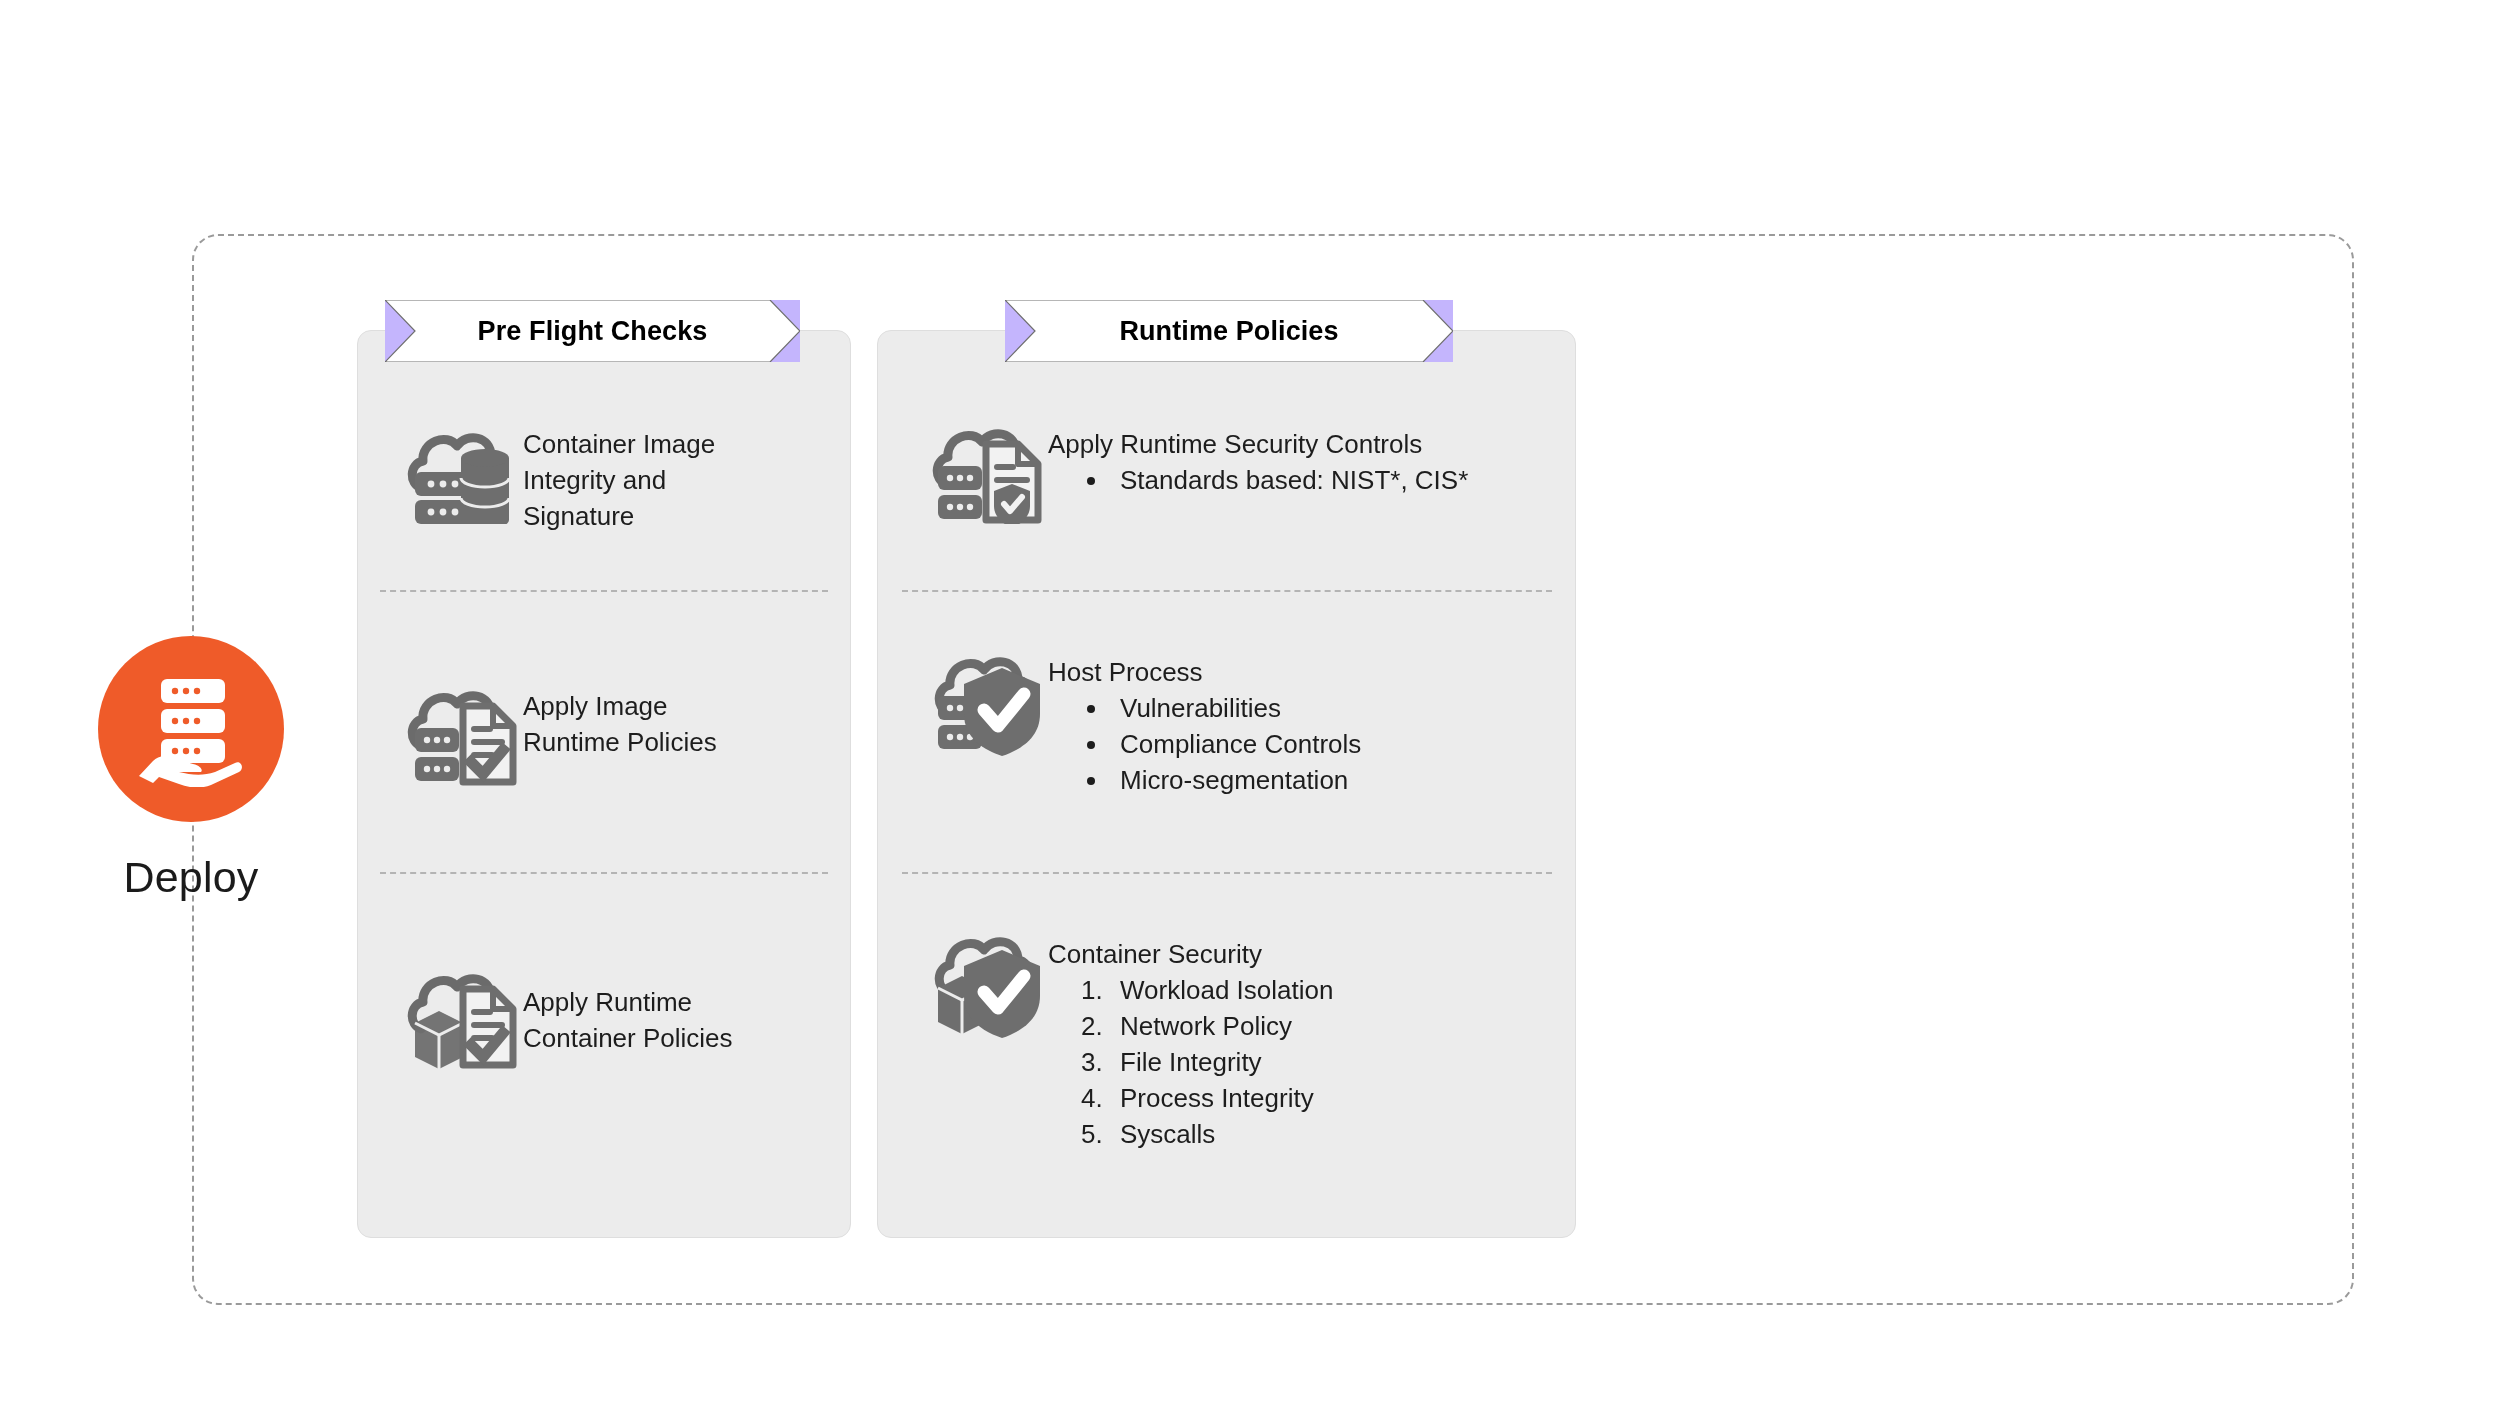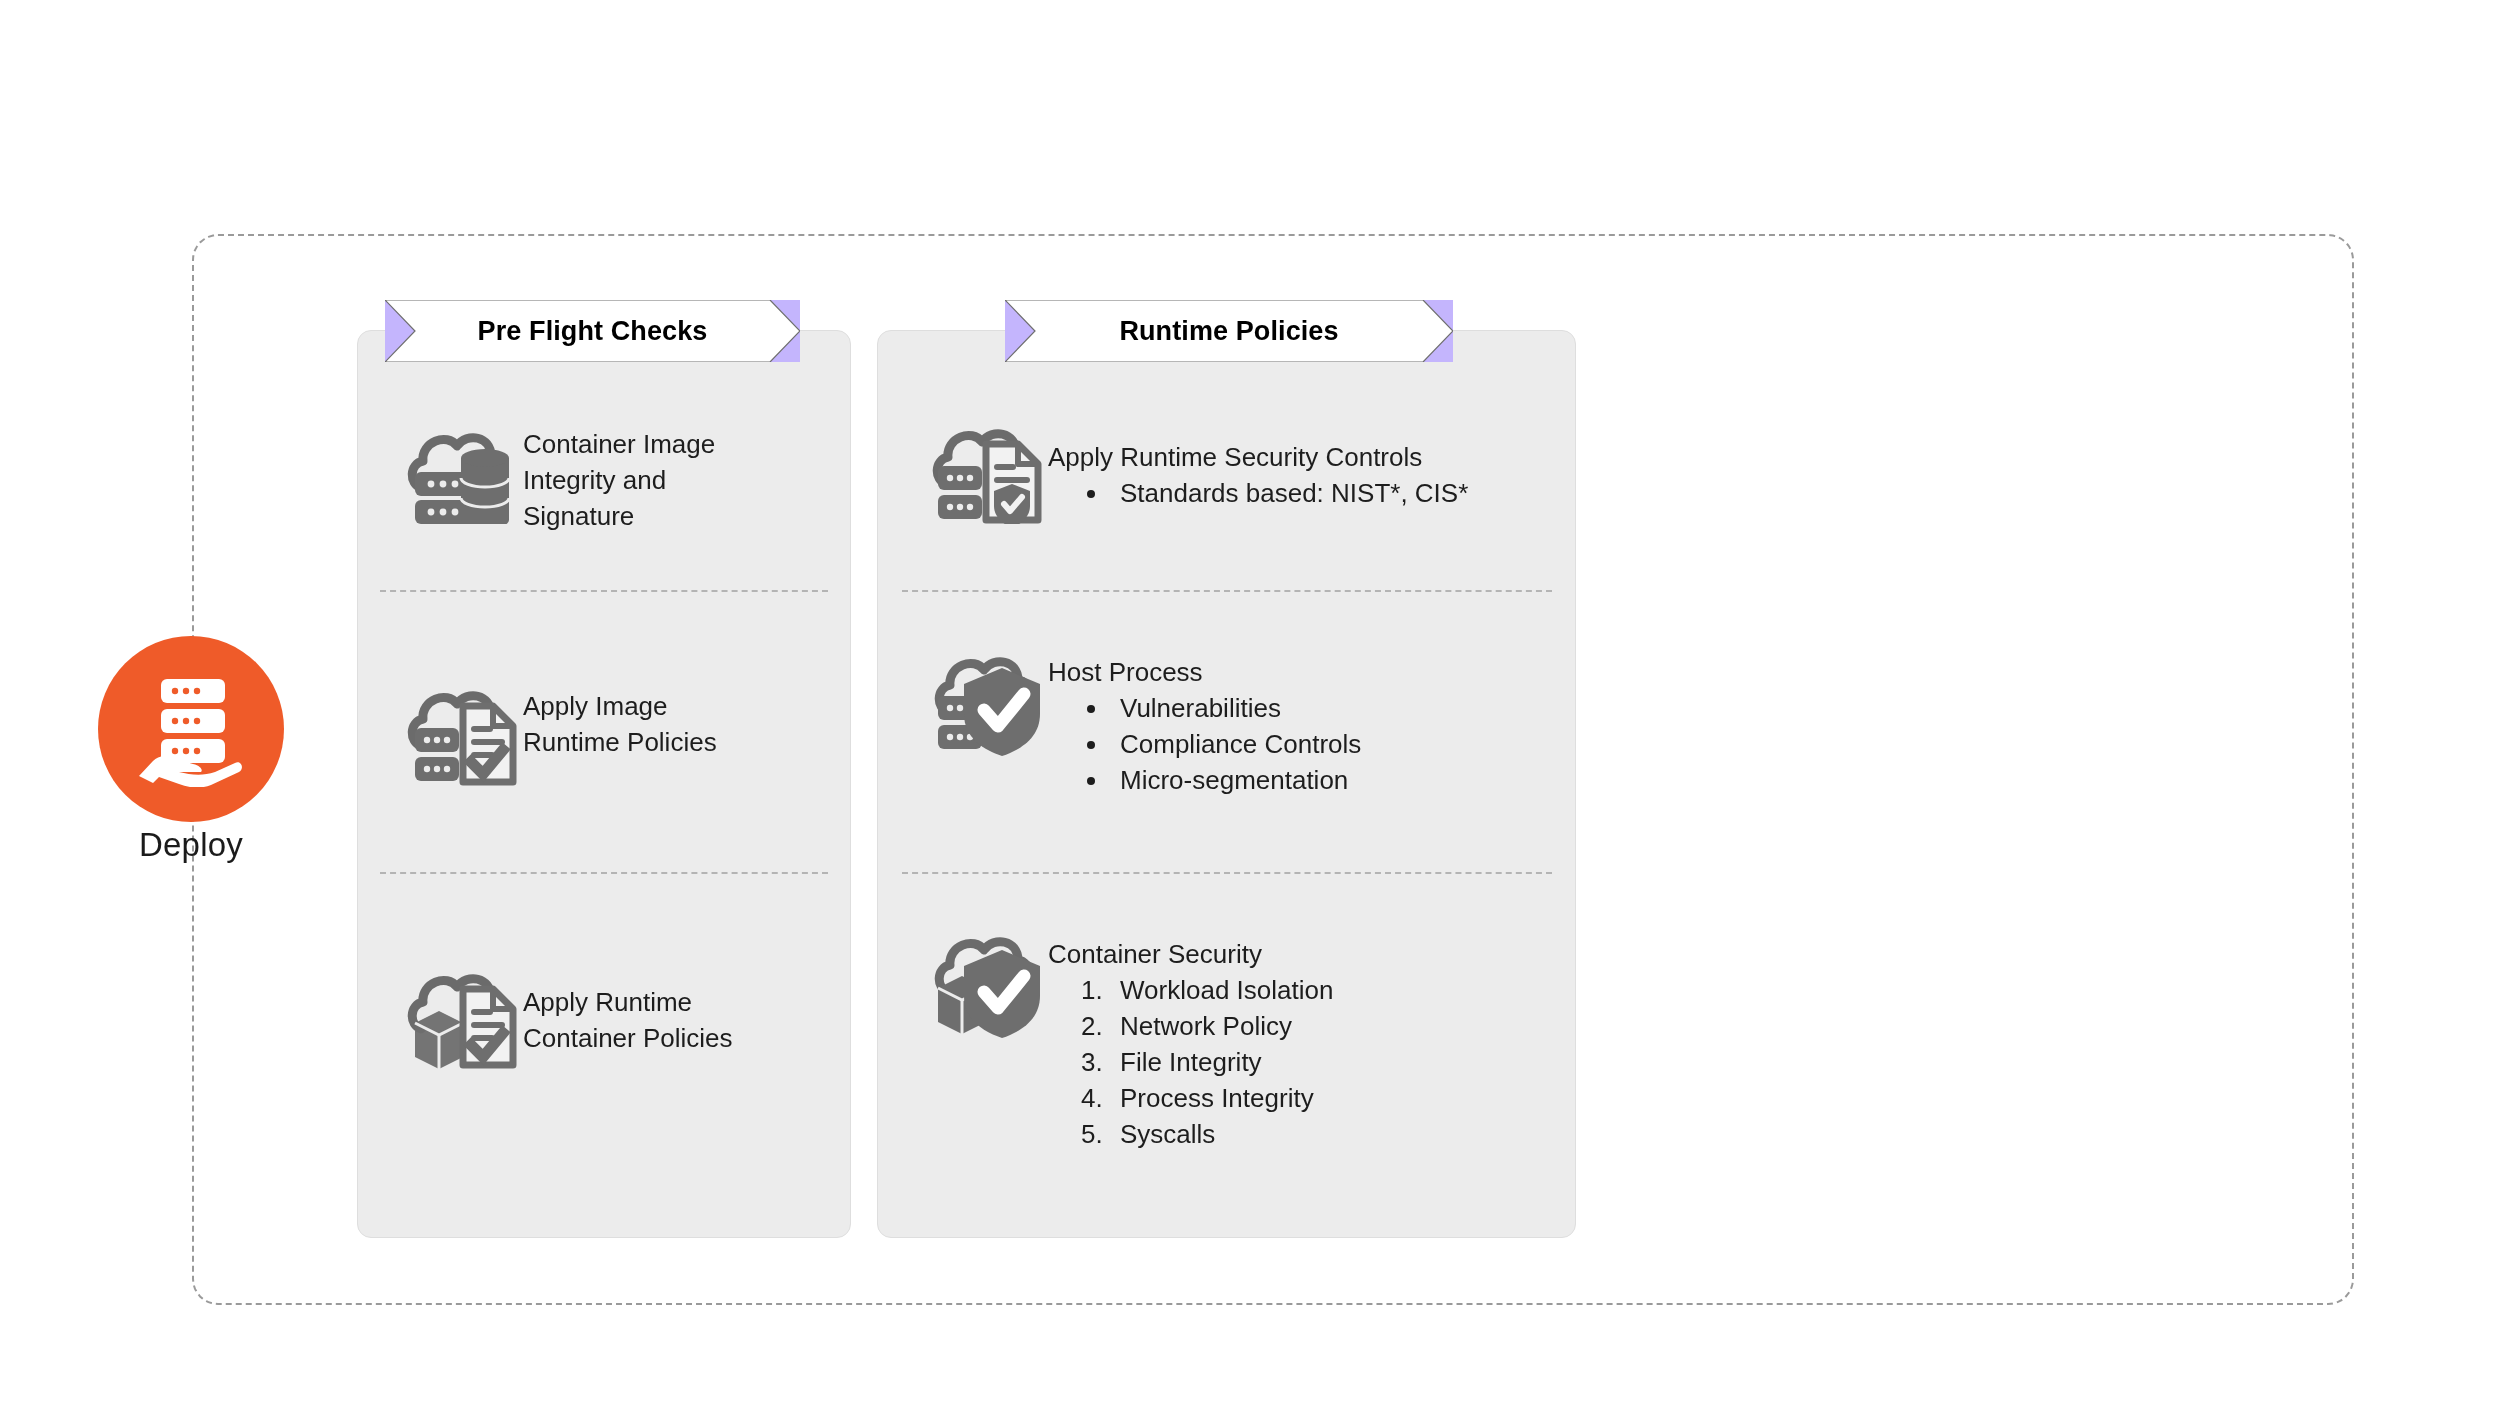--- a/index.html
+++ b/index.html
@@ -42,22 +42,22 @@
     background: #ef5b29;
     position: relative;
   }
   .deploy-circle svg {
     position: absolute;
     left: 50%;
     top: 50%;
     transform: translate(-50%, -50%);
   }
   .deploy-label {
-    margin-top: 6px;
-    font-size: 33px;
+    margin-top: 34px;
+    font-size: 43px;
     color: #1b1b1b;
     letter-spacing: .2px;
     line-height: 1;
   }
 
   
   .column {
     position: absolute;
     background: #ececec;
     border: 1px solid #dedede;
@@ -250,21 +250,21 @@
       <rect class="ic-fill" x="66" y="57" width="34" height="6" rx="3"></rect>
       <rect class="ic-fill" x="66" y="70" width="24" height="6" rx="3"></rect>
       <path d="M66 80 l12 12 l20 -24" fill="none" stroke="#6e6e6e" stroke-width="11" stroke-linecap="square" stroke-linejoin="miter"></path>
     </svg>
   </div>
   <div class="item-body">
     <div class="item-title wrapped">Apply Runtime Container Policies</div>
   </div>
 </div>
 
-<div class="item-row" style="left:930px; top:420px; width:630px;align-items:center;">
+<div class="item-row" style="left:930px; top:420px; width:630px;">
   <div class="item-icon">
     <svg width="118" height="104" viewBox="0 0 118 104">
       <path class="ic-stroke" d="M16 64 C4 60 4 40 18 37 C16 18 42 8 52 22 C62 8 86 12 86 32 C100 34 102 56 90 60"></path>
       <rect class="ic-fill" x="8" y="46" width="44" height="24" rx="6"></rect>
       <circle cx="20" cy="58" r="3.2" fill="#ececec"></circle>
       <circle cx="30" cy="58" r="3.2" fill="#ececec"></circle>
       <circle cx="40" cy="58" r="3.2" fill="#ececec"></circle>
       <rect class="ic-fill" x="8" y="75" width="44" height="24" rx="6"></rect>
       <circle cx="20" cy="87" r="3.2" fill="#ececec"></circle>
       <circle cx="30" cy="87" r="3.2" fill="#ececec"></circle>

